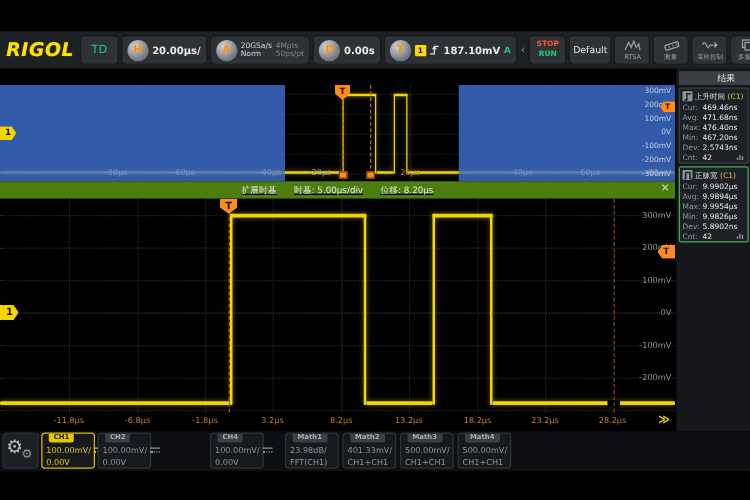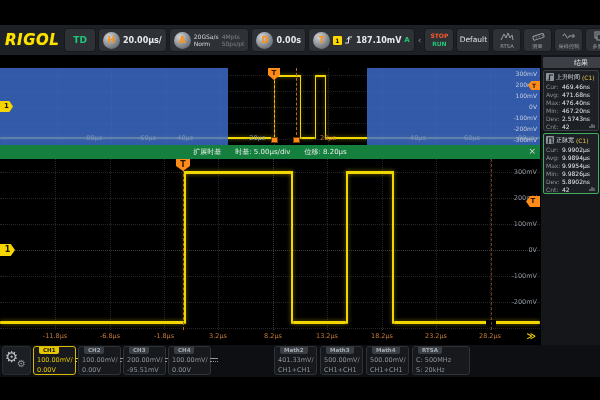--- a/index.html
+++ b/index.html
@@ -7,21 +7,21 @@
   .screen{position:relative;width:600px;height:400px;background:#000;overflow:hidden;}
   .abs{position:absolute;}
 
   
   .toolbar{position:absolute;left:0;top:25px;width:600px;height:30px;background:#1d2125;
            display:flex;align-items:center;gap:2px;padding:0 2px;}
   .logo{color:#ffe300;font-weight:bold;font-size:15px;letter-spacing:.5px;font-style:italic;
         text-shadow:0 0 1px #a08500;padding:0 3px;white-space:nowrap;}
   .pill{background:#2e3237;border:1px solid #17191c;border-radius:4px;height:24px;
         display:flex;align-items:center;gap:3px;padding:0 4px;flex:0 0 auto;}
-  .tdtxt{color:#1ec877;font-weight:bold;font-size:9px;padding:0 4px;}
+  .tdtxt{color:#1ec877;font-weight:normal;font-size:9px;padding:0 4px;}
   .knob{width:17px;height:17px;border-radius:50%;flex:0 0 auto;
         background:radial-gradient(circle at 35% 30%,#d2d6db,#7a8085 62%,#54595f);
         color:#ff9012;font-weight:bold;font-size:9px;display:flex;align-items:center;justify-content:center;}
   .bigval{color:#e8eaed;font-size:8px;font-weight:bold;white-space:nowrap;}
   .smcol{display:flex;flex-direction:column;line-height:7px;}
   .sm1{color:#d7dadd;font-size:6px;white-space:nowrap;}
   .sm2{color:#7e858c;font-size:6px;white-space:nowrap;}
   .srcbox{background:#ffd900;color:#1a1a00;font-size:6px;font-weight:bold;width:9px;height:9px;
           display:flex;align-items:center;justify-content:center;border-radius:1px;}
   .grn{color:#1ec877;font-size:7px;font-weight:bold;}
@@ -57,22 +57,22 @@
   .chtag{position:absolute;background:#f5d400;color:#1a1a00;font-weight:bold;text-align:center;
          clip-path:polygon(0 0,72% 0,100% 50%,72% 100%,0 100%);}
   .trigtag{position:absolute;background:#ff8c1a;color:#2b1600;font-weight:bold;text-align:center;
            clip-path:polygon(0 50%,28% 0,100% 0,100% 100%,28% 100%);}
   .axlabel{position:absolute;transform:translateX(-50%);font-size:6.5px;white-space:nowrap;}
   .ovt{color:#7d93b8;top:66px;margin-left:36px;}
   .ovt-exp{color:#c87d33;top:66px;}
   .vlabel{position:absolute;left:537px;transform:translate(-100%,-50%);font-size:6px;
           color:#c3cde0;white-space:nowrap;}
 
-  .zoombar{position:absolute;left:0;top:90px;width:540px;height:14px;background:#15803d;
-           display:flex;align-items:center;justify-content:center;gap:14px;}
+  .zoombar{position:absolute;left:0;top:90px;width:540px;height:14px;background:#4d7c0f;
+           display:flex;align-items:center;justify-content:center;gap:14px;text-decoration:underline;}
   .zbt{color:#e8eaed;font-size:7px;white-space:nowrap;}
   .zbclose{position:absolute;right:4px;top:1px;color:#d7dadd;font-size:9px;}
 
   .mainview{position:absolute;left:0;top:104px;width:540px;height:186px;background:#000;overflow:hidden;}
   .mainplot{position:absolute;left:0;top:0;width:540px;height:171px;}
   .mvl{color:#8d949b;font-size:6.5px;}
   .mxt{color:#c87d33;top:173px;}
   .tflag{position:absolute;width:14px;height:12px;background:#ff8c1a;color:#2b1600;font-size:8px;
          font-weight:bold;text-align:center;line-height:11px;
          clip-path:polygon(0 0,100% 0,100% 58%,50% 100%,0 58%);}
@@ -243,21 +243,21 @@
       <div class="blue" style="left:367px;width:173px"></div>
 
       <div class="dashv" style="left:274px;height:72px"></div>
       <div class="dashv" style="left:296px;height:72px"></div>
       <div class="handle" style="left:271px;top:69px"></div>
       <div class="handle" style="left:293px;top:69px"></div>
       <div class="tpin" style="left:268px;top:0">T</div>
 
       <span class="axlabel ovt" style="left:57px">-80μs</span>
       <span class="axlabel ovt" style="left:111px">-60μs</span>
-      <span class="axlabel ovt" style="left:148px">-40μs</span>
+      <span class="axlabel ovt" style="left:180px">-40μs</span>
       <span class="axlabel ovt" style="left:220px">-20μs</span>
       <span class="axlabel ovt-exp" style="left:328px">20μs</span>
       <span class="axlabel ovt" style="left:382px">40μs</span>
       <span class="axlabel ovt" style="left:436px">60μs</span>
       <span class="axlabel ovt" style="left:490px">80μs</span>
 
       <span class="vlabel" style="top:5px">300mV</span>
       <span class="vlabel" style="top:16px">200mV</span>
       <span class="vlabel" style="top:27px">100mV</span>
       <span class="vlabel" style="top:38px">0V</span>
@@ -440,54 +440,45 @@
       <span class="chl2 cy">0.00V</span>
     </div>
     <div class="chbox" style="left:78px">
       <span class="chtab">CH2</span>
       <span class="chl1 cg">
           <span>100.00mV/</span>
           <span class="dc"></span>
         </span>
       <span class="chl2 cg">0.00V</span>
     </div>
-    <div class="chbox" style="left:123px">
-      <span class="chtab">CH3</span>
-      <span class="chl1 cg">
-          <span>200.00mV/</span>
-          <span class="dc"></span>
-          <span class="lock"></span>
-        </span>
-      <span class="chl2 cg">-95.51mV</span>
-    </div>
     <div class="chbox" style="left:168px">
       <span class="chtab">CH4</span>
       <span class="chl1 cg">
           <span>100.00mV/</span>
           <span class="dc"></span>
         </span>
       <span class="chl2 cg">0.00V</span>
     </div>
 
+    <div class="chbox" style="left:228px">
+      <span class="chtab">Math1</span>
+      <span class="chl1 cg">23.98dB/</span>
+      <span class="chl2 cg">FFT(CH1)</span>
+    </div>
     <div class="chbox" style="left:274px">
       <span class="chtab">Math2</span>
       <span class="chl1 cg">401.33mV/</span>
       <span class="chl2 cg">CH1+CH1</span>
     </div>
     <div class="chbox" style="left:320px">
       <span class="chtab">Math3</span>
       <span class="chl1 cg">500.00mV/</span>
       <span class="chl2 cg">CH1+CH1</span>
     </div>
     <div class="chbox" style="left:366px">
       <span class="chtab">Math4</span>
       <span class="chl1 cg">500.00mV/</span>
       <span class="chl2 cg">CH1+CH1</span>
     </div>
 
-    <div class="chbox" style="left:412px;width:58px">
-      <span class="chtab">RTSA</span>
-      <span class="chl1 cg">C: 500MHz</span>
-      <span class="chl2 cg">S: 20kHz</span>
-    </div>
 
   </div>
 </div>
 
 </body></html>

